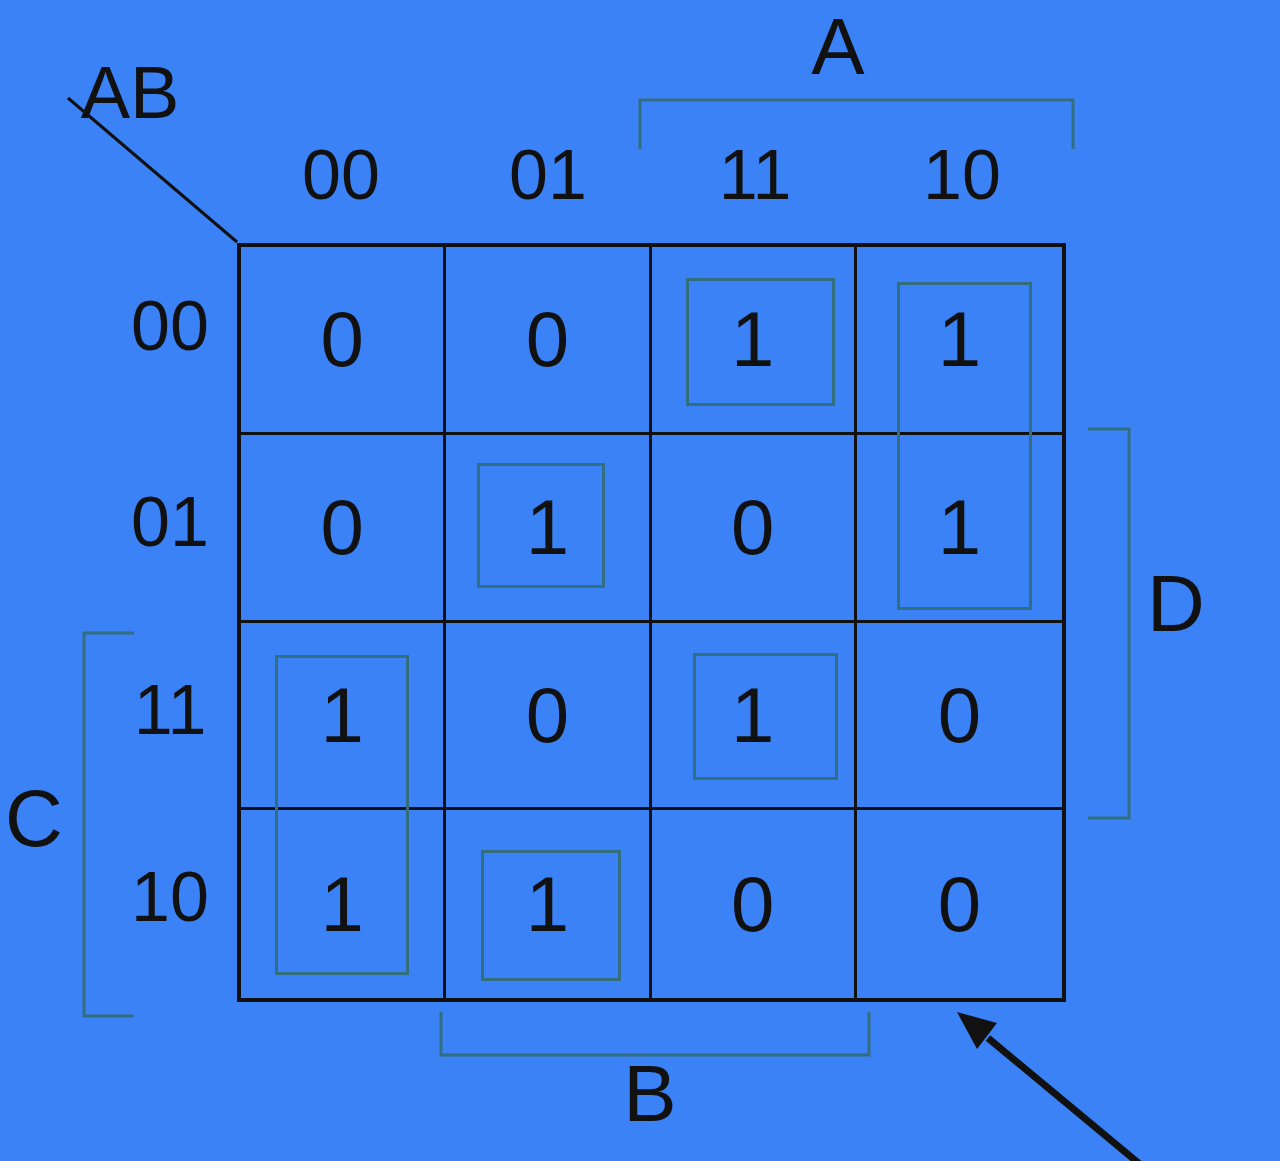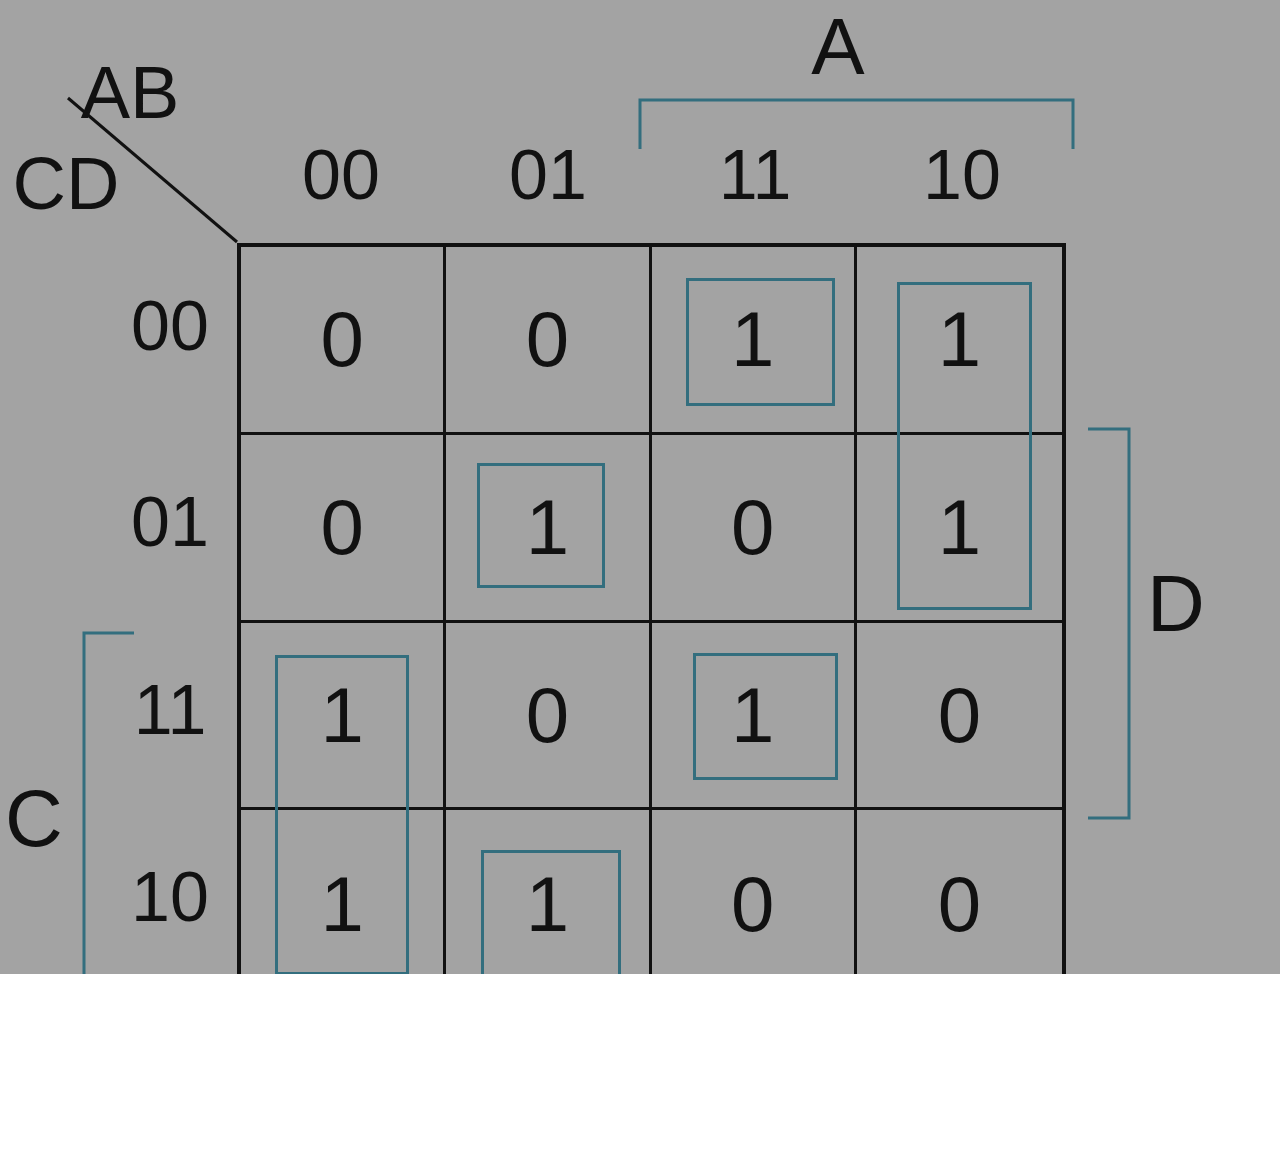--- a/index.html
+++ b/index.html
@@ -4,22 +4,22 @@
 <style>
   html, body {
     margin: 0;
     padding: 0;
     background: #ffffff;
     font-family: "Liberation Sans", "DejaVu Sans", sans-serif;
   }
   .canvas {
     position: relative;
     width: 1280px;
-    height: 974px;
-    background: #a3a3a3;
+    height: 1161px;
+    background: #3b82f6;
     overflow: hidden;
     color: #111111;
   }
   
   .kgrid {
     position: absolute;
     left: 237px;
     top: 243px;
     width: 829px;
     height: 759px;
@@ -76,21 +76,20 @@
     top: 0;
     pointer-events: none;
   }
 </style>
 </head>
 <body>
 
 <div class="canvas">
 
   <div class="lbl corner" style="left:130px; top:93px;">AB</div>
-  <div class="lbl corner" style="left:66px; top:184px;">CD</div>
 
   <div class="lbl" style="left:341px; top:175px;">00</div>
   <div class="lbl" style="left:548px; top:175px;">01</div>
   <div class="lbl" style="left:755px; top:175px;">11</div>
   <div class="lbl" style="left:962px; top:175px;">10</div>
 
   <div class="lbl" style="left:170px; top:326px;">00</div>
   <div class="lbl" style="left:170px; top:522px;">01</div>
   <div class="lbl" style="left:170px; top:710px;">11</div>
   <div class="lbl" style="left:170px; top:897px;">10</div>

